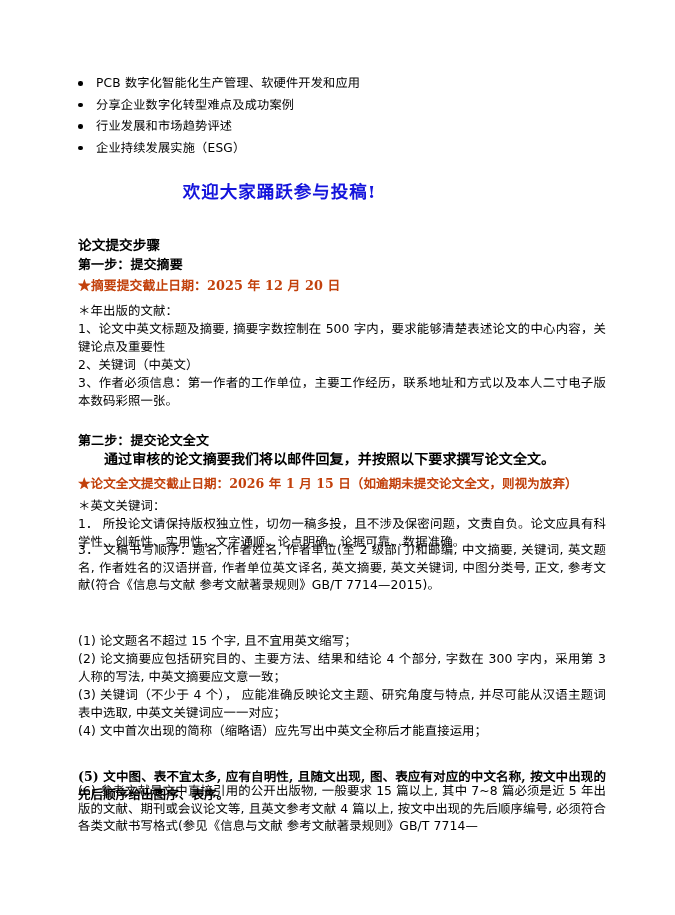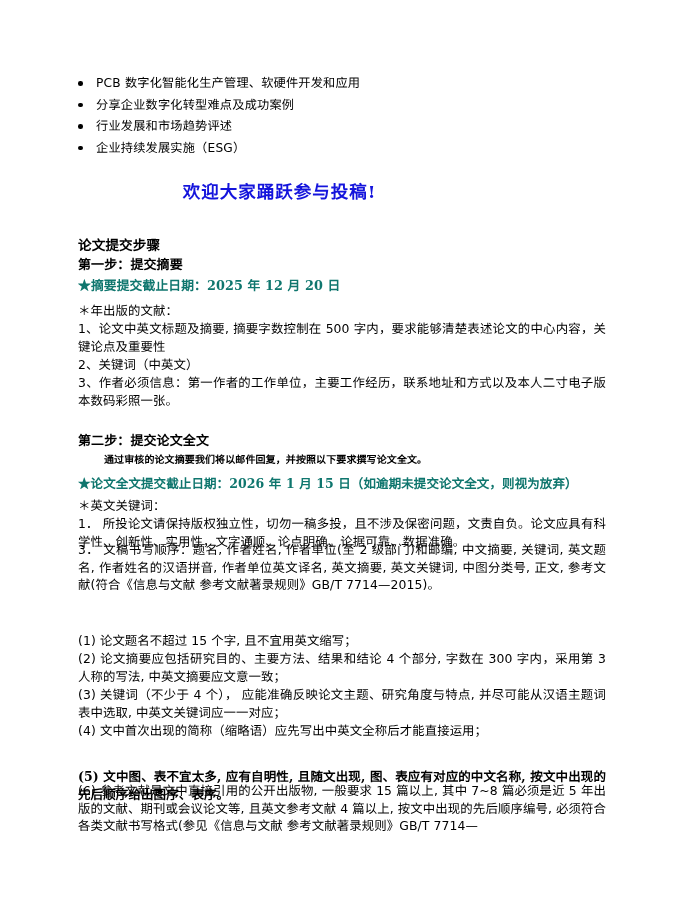--- a/index.html
+++ b/index.html
@@ -82,21 +82,21 @@
     line-height: 17.6px;
     text-align: justify;
     text-justify: inter-ideograph;
     letter-spacing: 0.1px;
   }
   .bold {
     font-weight: bold;
     font-family: "DejaVu Serif", "Liberation Serif", serif;
   }
   .red {
-    color: #0f766e;
+    color: #c2410c;
     font-weight: bold;
     font-family: "DejaVu Serif", "Liberation Serif", serif;
   }
   .indent2 {
     text-indent: 26px;
   }
 </style>
 </head>
 <body>
 
@@ -132,21 +132,21 @@
   <div class="block" style="top:302px;">＊年出版的文献：</div>
 
   <div class="block" style="top:320px;">1、论文中英文标题及摘要, 摘要字数控制在 500 字内，要求能够清楚表述论文的中心内容，关键论点及重要性</div>
 
   <div class="block" style="top:356px;">2、关键词（中英文）</div>
 
   <div class="block" style="top:374px;">3、作者必须信息：第一作者的工作单位，主要工作经历，联系地址和方式以及本人二寸电子版本数码彩照一张。</div>
 
   <div class="block bold" style="top:431px; font-size:13px; line-height:19px;">第二步：提交论文全文</div>
 
-  <div class="block bold indent2" style="top:450px; font-size:10px; line-height:19px;">通过审核的论文摘要我们将以邮件回复，并按照以下要求撰写论文全文。</div>
+  <div class="block bold indent2" style="top:450px; font-size:14px; line-height:19px;">通过审核的论文摘要我们将以邮件回复，并按照以下要求撰写论文全文。</div>
 
   <div class="block red" style="top:474px; font-size:12.5px; line-height:19px;">★论文全文提交截止日期：2026 年 1 月 15 日（如逾期未提交论文全文，则视为放弃）</div>
 
   <div class="block" style="top:497px;">＊英文关键词：</div>
 
   <div class="block" style="top:515px;">1． 所投论文请保持版权独立性，切勿一稿多投，且不涉及保密问题，文责自负。论文应具有科学性、创新性、实用性，文字通顺、论点明确、论据可靠、数据准确。</div>
 
 
   <div class="block" style="top:541px;">3． 文稿书写顺序：题名, 作者姓名, 作者单位(至 2 级部门)和邮编, 中文摘要, 关键词, 英文题名, 作者姓名的汉语拼音, 作者单位英文译名, 英文摘要, 英文关键词, 中图分类号, 正文, 参考文献(符合《信息与文献 参考文献著录规则》GB/T 7714—2015)。</div>
 

